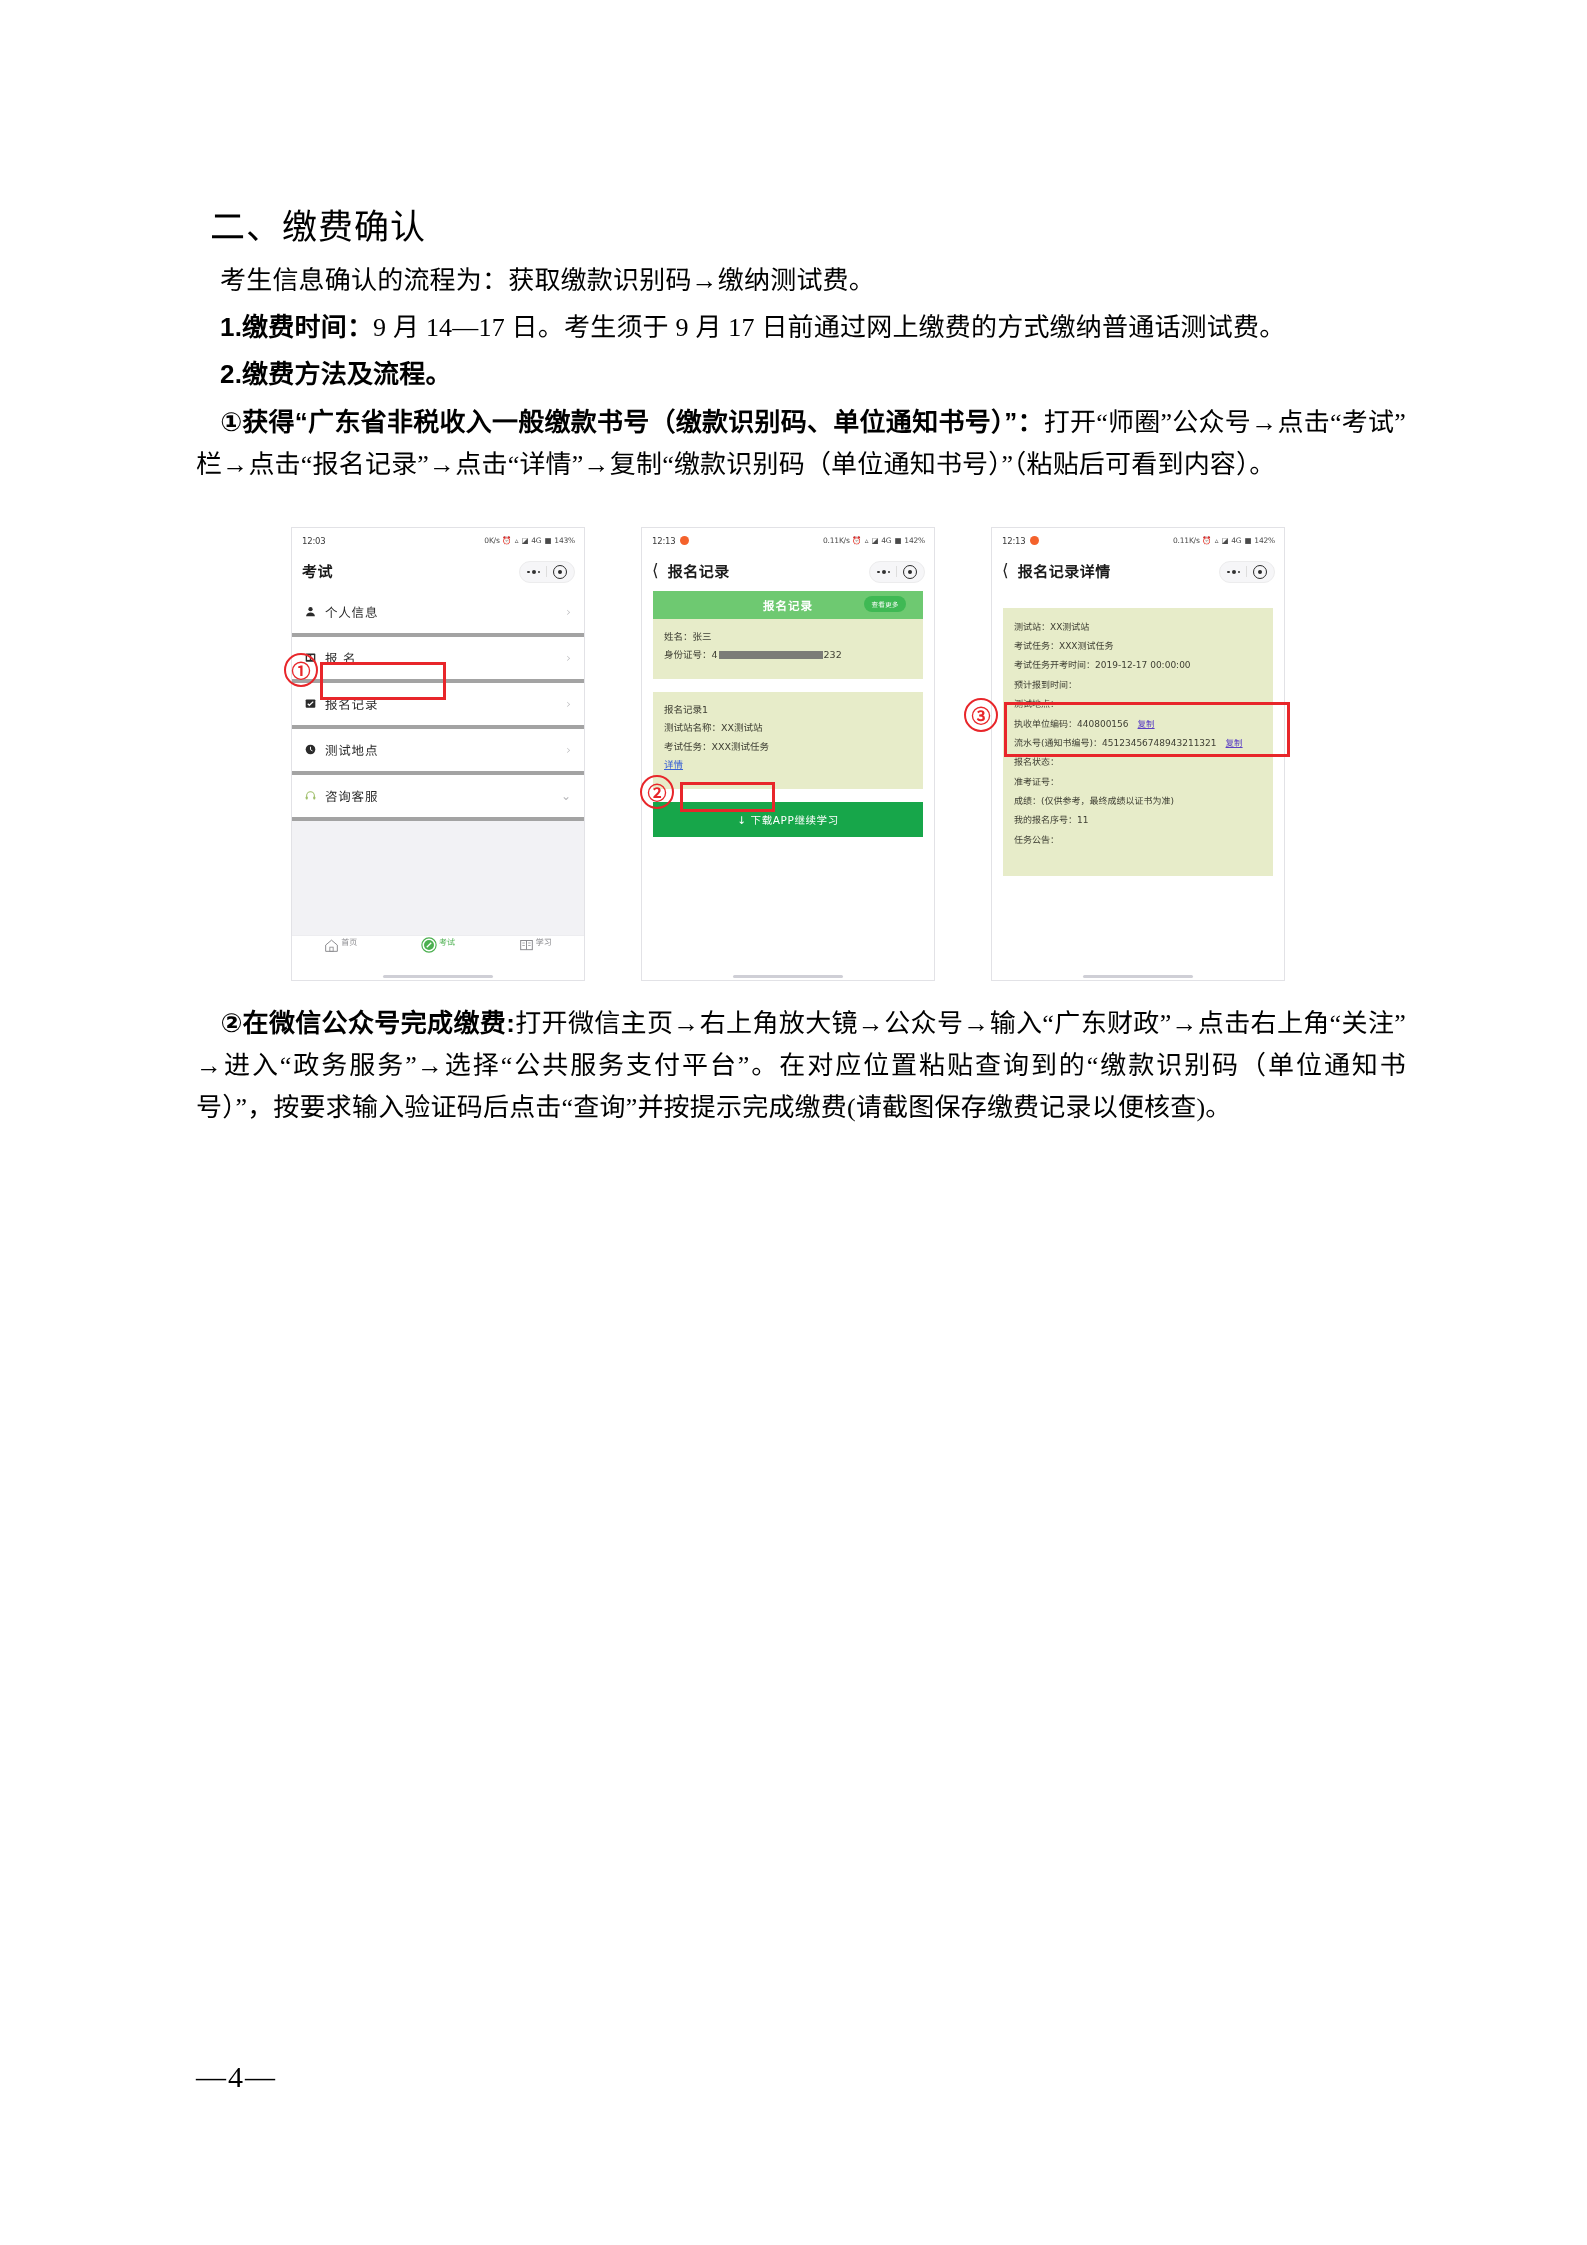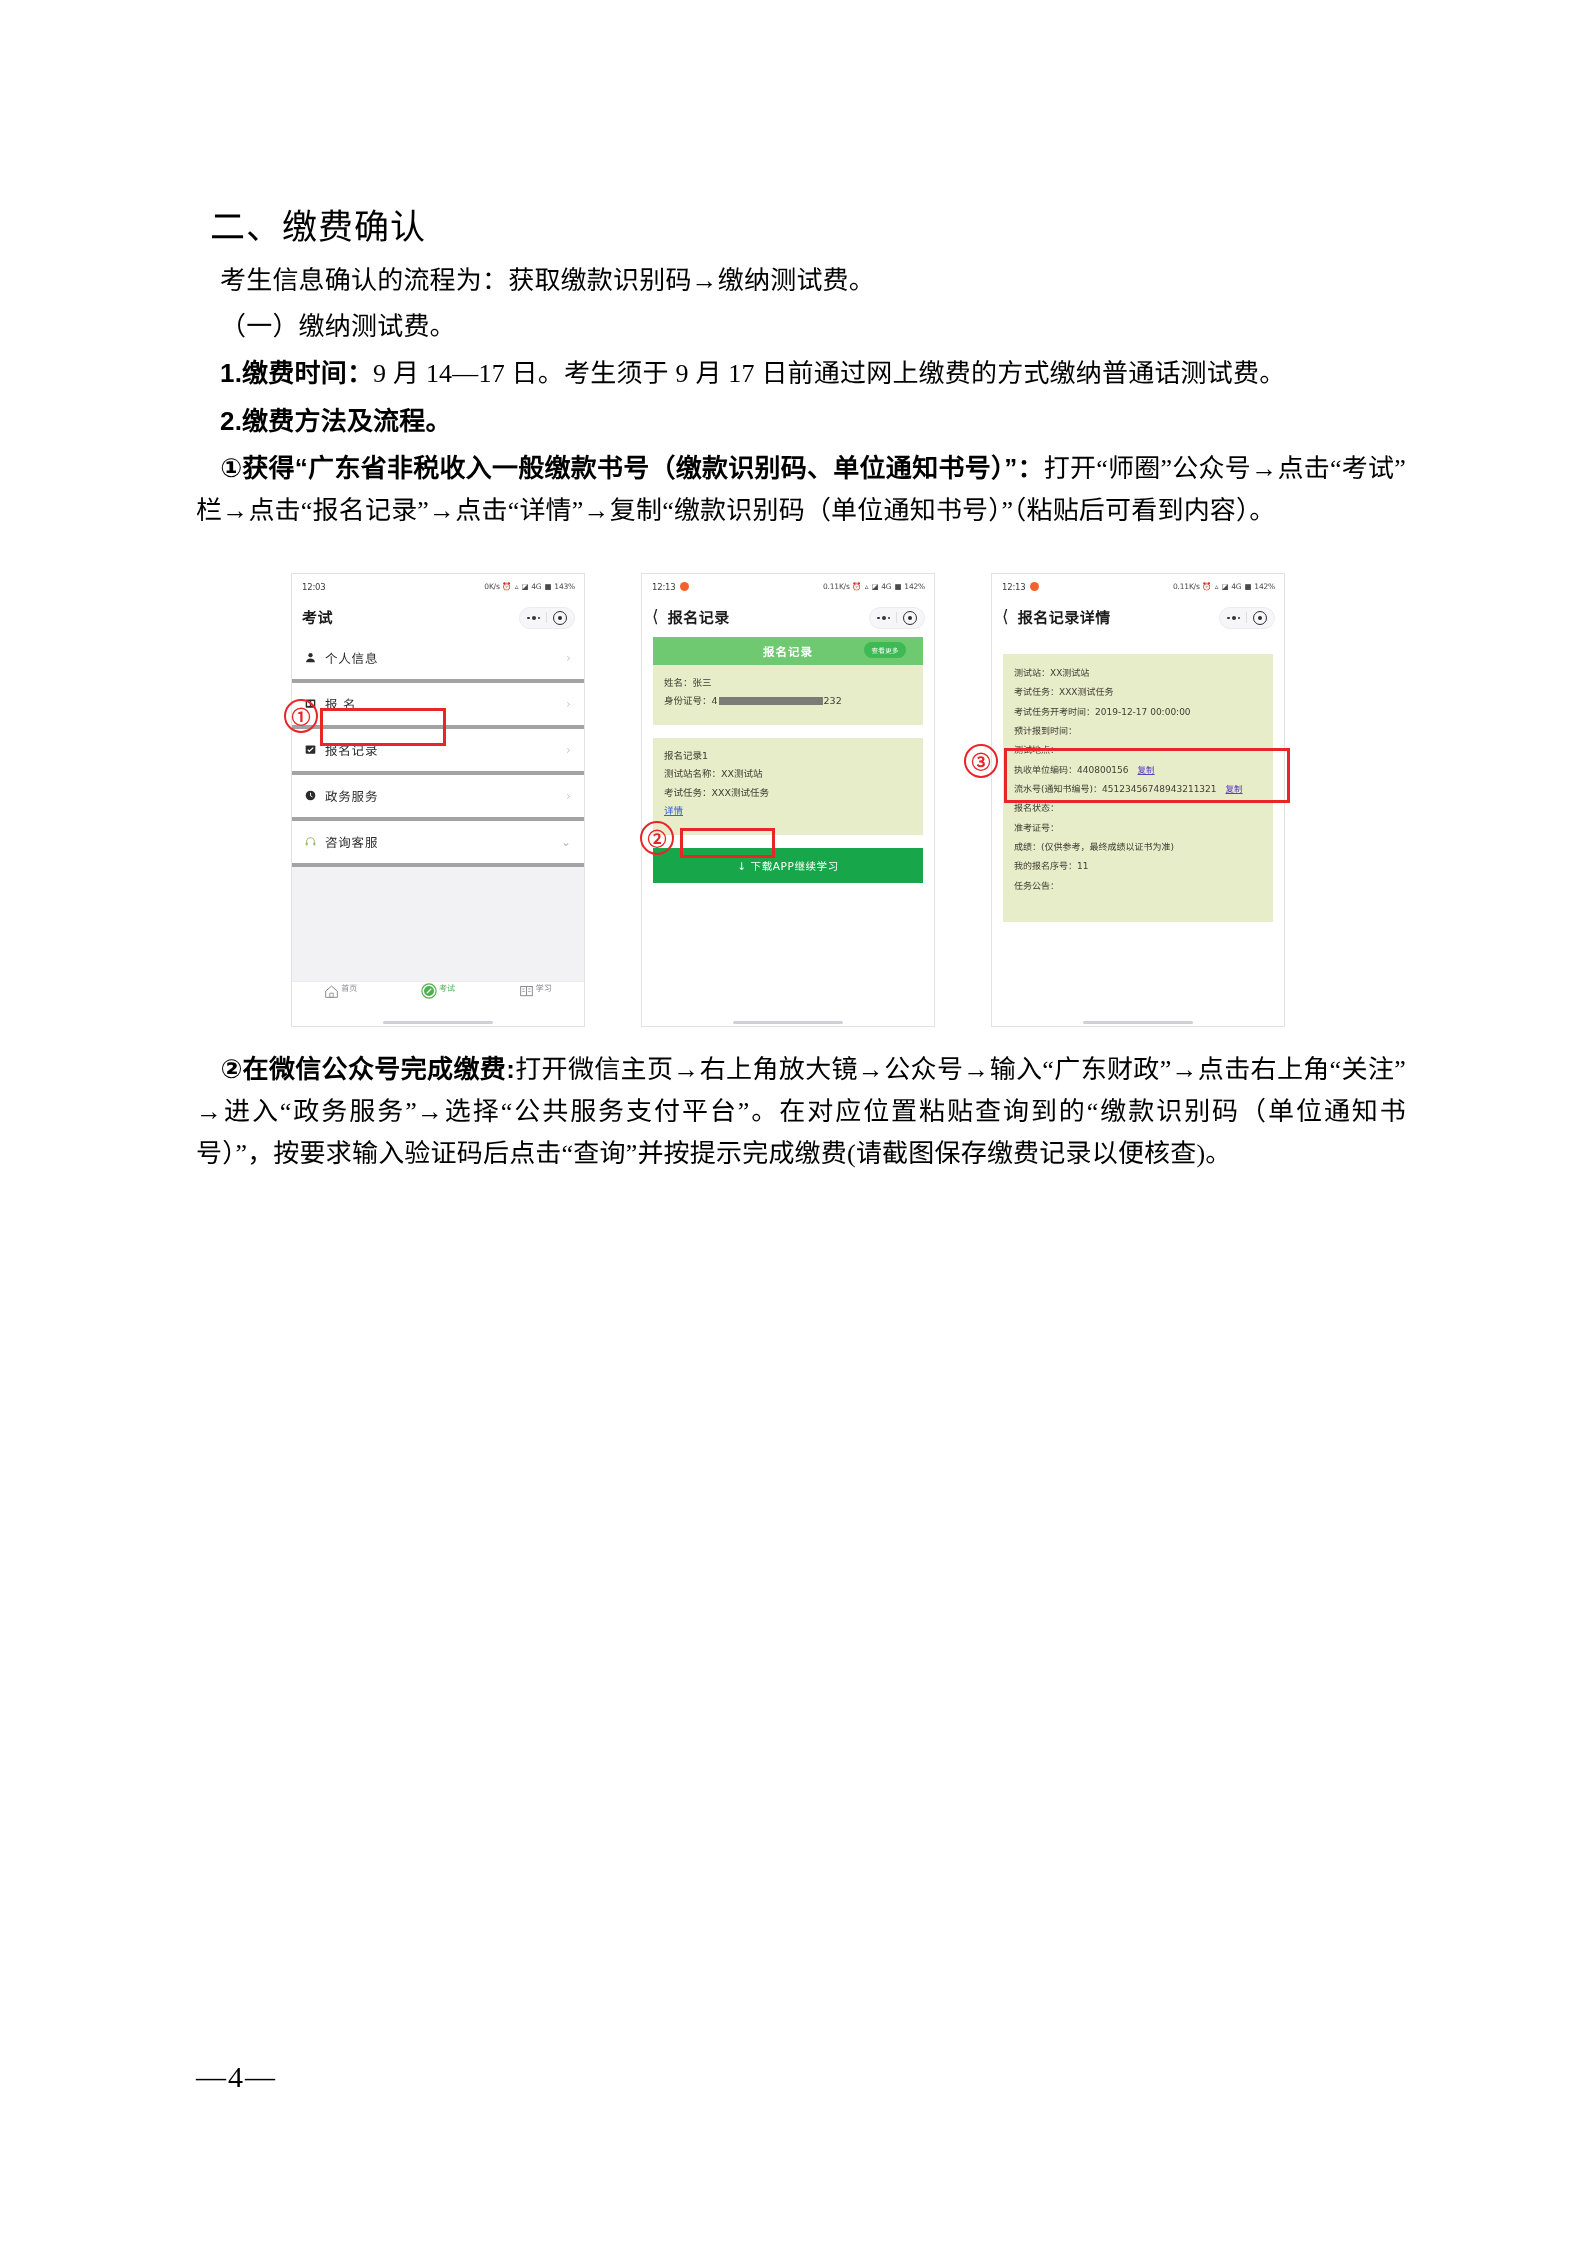--- a/index.html
+++ b/index.html
@@ -303,21 +303,20 @@
 <body>
 
 <div class="page">
 
   <div class="content">
 
     <h2 class="heading">二、缴费确认</h2>
 
     <p class="para"><span class="ind"></span><span>考生信息确认的流程为：获取缴款识别码→缴纳测试费。</span></p>
 
-    <p class="para"><span class="ind"></span><span>（一）缴纳测试费。</span></p>
 
     <p class="para"><span class="ind"></span><b>1.缴费时间：</b><span>9 月 14—17 日。考生须于 9 月 17 日前通过网上缴费的方式缴纳普通话测试费。</span></p>
 
     <p class="para"><span class="ind"></span><b>2.缴费方法及流程。</b></p>
 
     <p class="para"><span class="ind"></span><b>①获得“广东省非税收入一般缴款书号（缴款识别码、单位通知书号）”：</b><span>打开“师圈”公众号→点击“考试”栏→点击“报名记录”→点击“详情”→复制“缴款识别码（单位通知书号）”（粘贴后可看到内容）。</span></p>
 
     <div class="figure">
 
       <div class="phone p1">
@@ -383,21 +382,21 @@
             <span class="mi-label">报名记录</span>
             <span class="mi-arrow">›</span>
           </div>
           <div class="menu-item">
             <span class="mi-ico">
               <svg width="11" height="11" viewBox="0 0 16 16">
                   <circle cx="8" cy="8" r="7" fill="#2b2b2b"></circle>
                   <path d="M8 4v4.3l2.8 1.7" stroke="#fff" stroke-width="1.4" fill="none"></path>
                 </svg>
             </span>
-            <span class="mi-label">政务服务</span>
+            <span class="mi-label">测试地点</span>
             <span class="mi-arrow">›</span>
           </div>
           <div class="menu-item">
             <span class="mi-ico">
               <svg width="11" height="11" viewBox="0 0 16 16">
                   <path d="M2.4 10V8a5.6 5.6 0 0 1 11.2 0v2" stroke="#9fbf6a" stroke-width="1.5" fill="none"></path>
                   <rect x="1" y="9.3" width="3" height="4.4" rx="1.3" fill="#9fbf6a"></rect>
                   <rect x="12" y="9.3" width="3" height="4.4" rx="1.3" fill="#9fbf6a"></rect>
                 </svg>
             </span>

